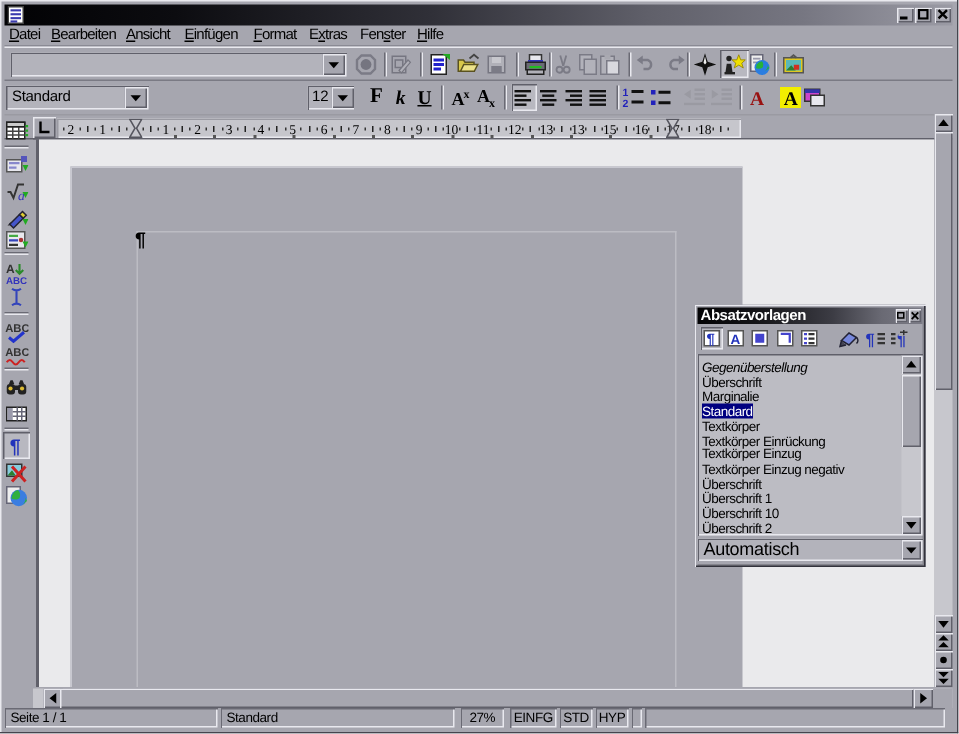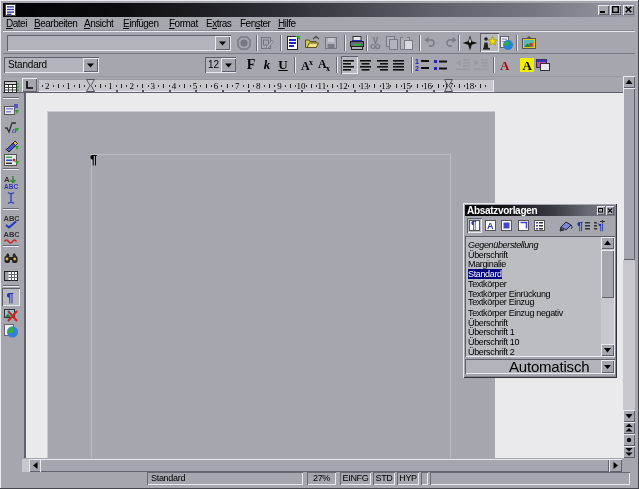--- a/index.html
+++ b/index.html
@@ -501,20 +501,21 @@
         </svg>
       </div>
   <div class="abs b3" style="left:18px;top:0;width:569px;height:13px;"></div>
   <div class="abs b3" style="left:587px;top:0;width:13px;height:13px;">
         <svg width="13" height="13">
           <polygon points="9,6.5 4.5,3 4.5,10" fill="#000"></polygon>
         </svg>
       </div>
 </div>
 
+<div class="cell" style="left:3px;top:472px;width:142px;"><span style="margin-left:4px;">Seite 1 / 1</span></div>
 <div class="cell" style="left:147px;top:472px;width:156px;"><span style="margin-left:4px;">Standard</span></div>
 <div class="cell" style="left:307px;top:472px;width:29px;text-align:center;">27%</div>
 <div class="cell" style="left:340px;top:472px;width:31px;text-align:center;">EINFG</div>
 <div class="cell" style="left:373px;top:472px;width:22px;text-align:center;">STD</div>
 <div class="cell" style="left:397px;top:472px;width:22px;text-align:center;">HYP</div>
 <div class="cell" style="left:421px;top:472px;width:7px;"></div>
 <div class="cell" style="left:430px;top:472px;width:200px;"></div>
 <div class="ic" style="left:3px;top:79px;">
       <svg width="16" height="16">
         <rect x="1.5" y="2.5" width="12" height="11" fill="#fff" stroke="#222"></rect>
@@ -737,21 +738,21 @@
           </div>
    <div class="abs b3" style="left:0;top:13px;width:13px;height:48px;"></div>
    <div class="abs b3" style="left:0;top:107px;width:13px;height:12px;">
             <svg width="13" height="12">
               <polygon points="6.5,8.5 10,4 3,4" fill="#000"></polygon>
             </svg>
           </div>
   </div>
  </div>
  <div class="abs sunk" style="left:2px;top:156px;width:150px;height:15px;background:#b3b3bb;">
-  <div class="abs" style="left:4px;top:1px;font-size:15px;letter-spacing:-0.2px;line-height:13px;color:#000;margin-left:40px;">Automatisch</div>
+  <div class="abs" style="left:4px;top:1px;font-size:12px;letter-spacing:-0.2px;line-height:13px;color:#000;">Automatisch</div>
   <div class="abs b3" style="left:136px;top:1px;width:13px;height:13px;">
           <svg width="13" height="13">
             <polygon points="3,5 10,5 6.5,9" fill="#000"></polygon>
           </svg>
         </div>
  </div>
 </div>
 </div>
 
 </body></html>

